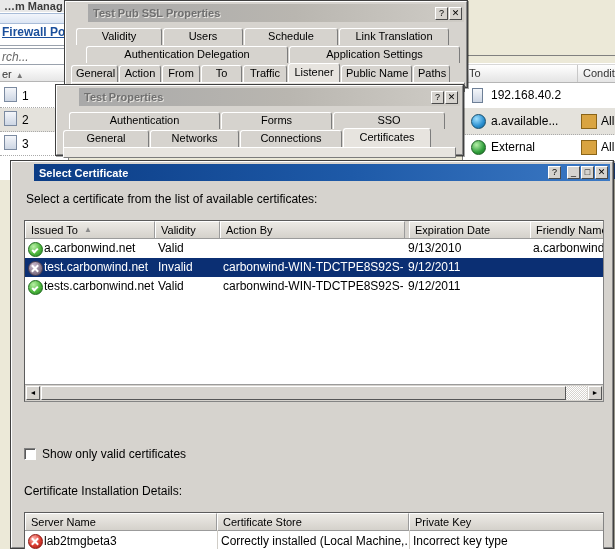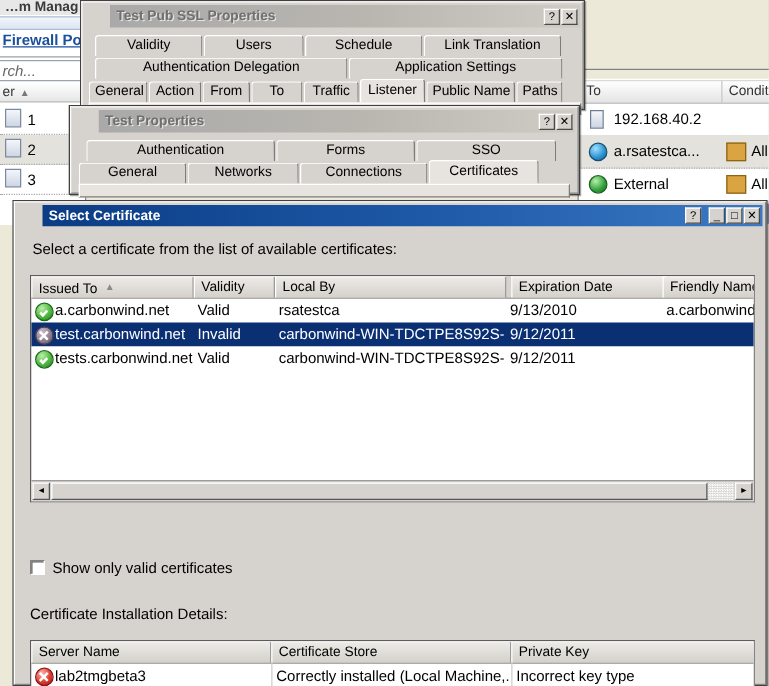--- a/index.html
+++ b/index.html
@@ -270,21 +270,21 @@
         <span class="c1">To</span>
         <span class="divider"></span>
         <span class="c2">Conditi</span>
       </div>
       <div class="bg-right-row" style="top:26px">
         <span class="ic-server"></span>
         <span class="lbl">192.168.40.2</span>
       </div>
       <div class="bg-right-row alt" style="top:52px">
         <span class="ic-globe"></span>
-        <span class="lbl">a.rsatestca...</span>
+        <span class="lbl">a.available...</span>
         <span class="ic-users"></span>
         <span class="cond">All U</span>
       </div>
       <div class="bg-right-row" style="top:78px">
         <span class="ic-globe green"></span>
         <span class="lbl">External</span>
         <span class="ic-users"></span>
         <span class="cond">All U</span>
       </div>
     </div>
@@ -306,21 +306,21 @@
         </span>
       </div>
 
       <div class="tabstrip" style="left:10px; top:26px;">
         <div class="tab" style="width:86px">Validity</div>
         <div class="tab" style="width:80px">Users</div>
         <div class="tab" style="width:94px">Schedule</div>
         <div class="tab" style="width:110px">Link Translation</div>
       </div>
 
-      <div class="tabstrip" style="left:10px; top:44px;">
+      <div class="tabstrip" style="left:20px; top:44px;">
         <div class="tab" style="width:202px">Authentication Delegation</div>
         <div class="tab" style="width:171px">Application Settings</div>
       </div>
 
       <div class="tabstrip" style="left:5px; top:63px;">
         <div class="tab" style="width:47px">General</div>
         <div class="tab" style="width:42px">Action</div>
         <div class="tab" style="width:38px">From</div>
         <div class="tab" style="width:41px">To</div>
         <div class="tab" style="width:44px">Traffic</div>
@@ -373,30 +373,29 @@
 
         <div class="sc-label" style="left:12px; top:9px;">Select a certificate from the list of available certificates:</div>
 
         <div class="listbox" style="left:10px; top:37px; width:580px; height:182px;">
 
           <div class="lv-header">
             <div class="lv-th" style="left:0; width:130px;">
               <span>Issued To</span><span class="asc">▲</span>
             </div>
             <div class="lv-th" style="left:130px; width:65px;">Validity</div>
-            <div class="lv-th" style="left:195px; width:185px;">Local By</div>
+            <div class="lv-th" style="left:195px; width:185px;">Action By</div>
             <div class="lv-th" style="left:384px; width:125px;">Expiration Date</div>
             <div class="lv-th" style="left:505px; width:75px;">Friendly Name</div>
           </div>
 
           <div class="lv-row" style="top:18px;">
             <span class="badge ok"></span>
             <span class="lv-cell" style="left:19px; width:110px;">a.carbonwind.net</span>
             <span class="lv-cell" style="left:133px; width:60px;">Valid</span>
-            <span class="lv-cell" style="left:198px; width:180px;">rsatestca</span>
             <span class="lv-cell" style="left:383px; width:120px;">9/13/2010</span>
             <span class="lv-cell" style="left:508px; width:72px;">a.carbonwind.n</span>
           </div>
 
           <div class="lv-row selected" style="top:37px;">
             <span class="badge bad"></span>
             <span class="lv-cell" style="left:19px; width:110px;">test.carbonwind.net</span>
             <span class="lv-cell" style="left:133px; width:60px;">Invalid</span>
             <span class="lv-cell" style="left:198px; width:180px;">carbonwind-WIN-TDCTPE8S92S-CA</span>
             <span class="lv-cell" style="left:383px; width:120px;">9/12/2011</span>

